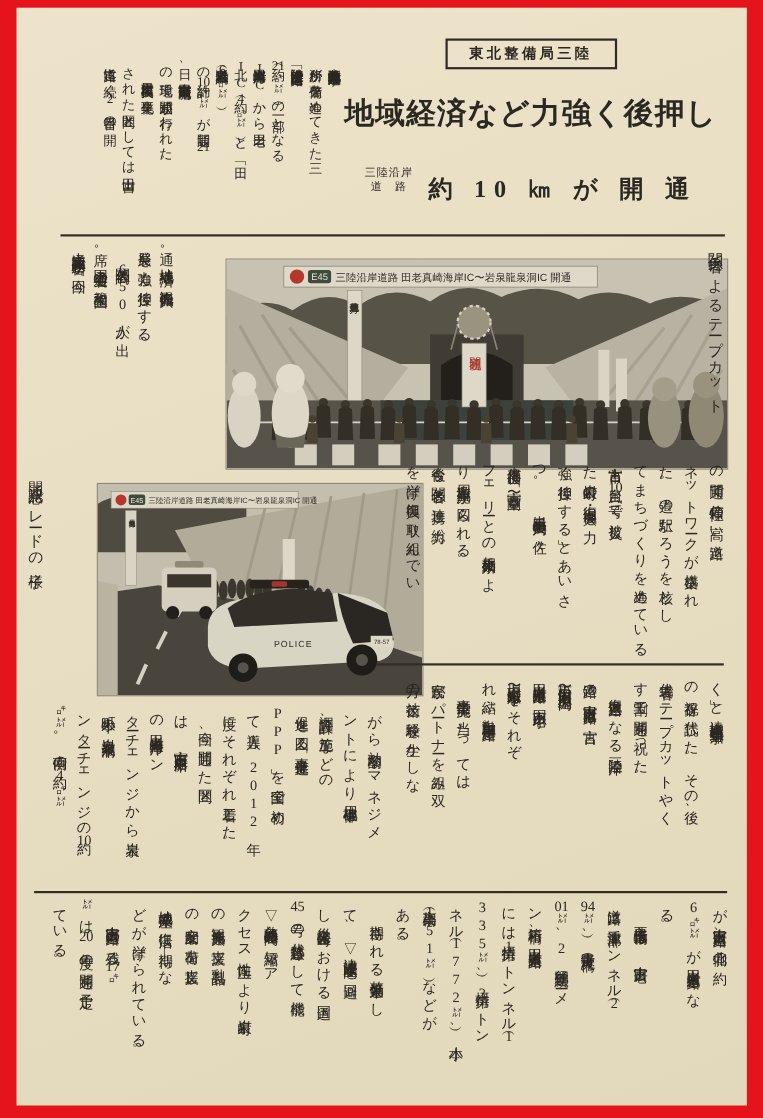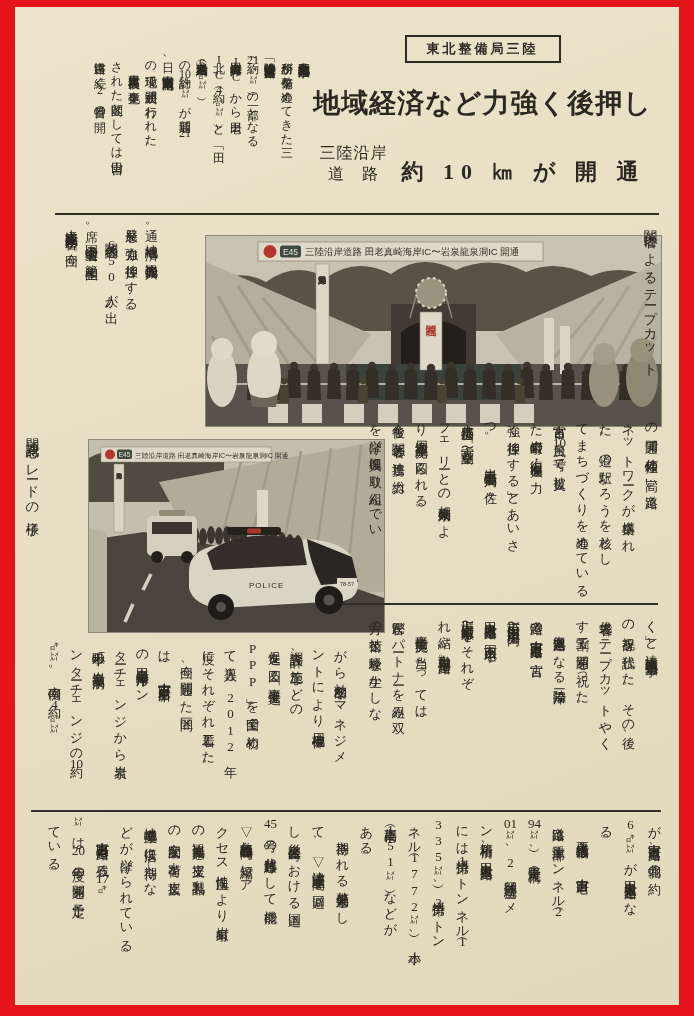--- a/index.html
+++ b/index.html
@@ -26,21 +26,21 @@
   .band-short .vline{margin-left:9px;}
   .bottom{right:18px;top:810px;height:188px;font-size:13px;letter-spacing:1.2px;}
   .bottom .vline{margin-left:11px;}
   
   .headline{position:absolute;right:24px;top:18px;width:345px;text-align:center;}
   .kicker{display:inline-block;border:2px solid #2e2a24;padding:3px 20px;
           font-size:13px;letter-spacing:3px;margin-top:10px;font-weight:bold;}
   .main-headline{font-size:27px;font-weight:bold;letter-spacing:1px;margin:22px 0 0 0;
                  white-space:nowrap;}
   .subrow{margin-top:20px;display:flex;justify-content:center;align-items:center;gap:14px;}
-  .sublabel{font-size:16px;line-height:1.3;letter-spacing:1px;text-align:center;}
+  .sublabel{font-size:10px;line-height:1.3;letter-spacing:1px;text-align:center;}
   .sublabel span{display:block;}
   .submain{font-size:22px;font-weight:bold;letter-spacing:7px;white-space:nowrap;margin-top:16px;}
   
   .rule{position:absolute;background:#322d25;height:1.6px;}
   .rule-top{left:40px;right:20px;top:206px;}
   .rule-mid{right:21px;width:316px;top:596px;}
   .rule-bottom{left:16px;right:18px;top:803px;}
   
   .caption{position:absolute;writing-mode:vertical-rl;font-size:13.5px;
            letter-spacing:2.5px;color:#2b2721;}

